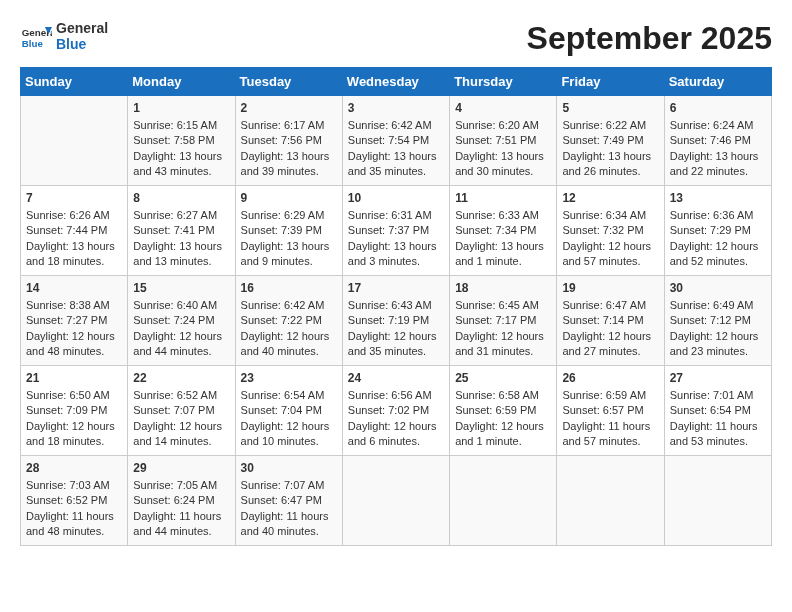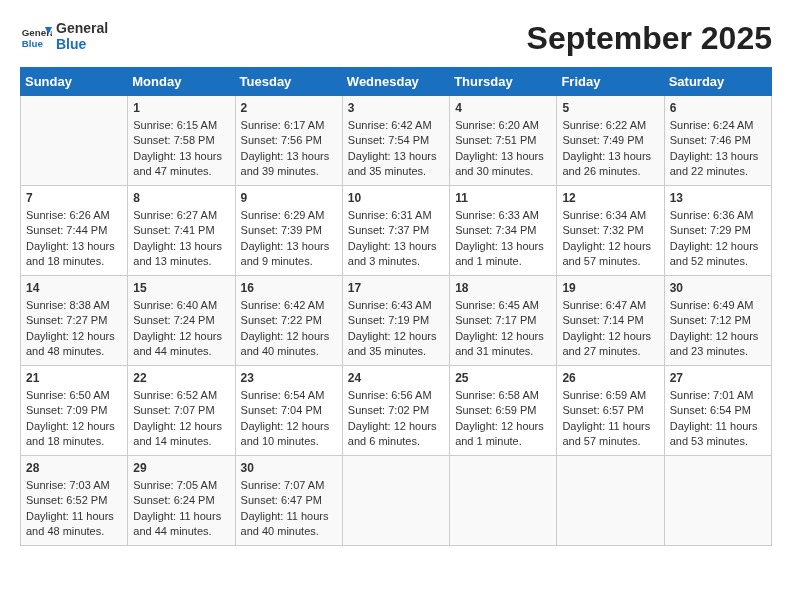--- a/index.html
+++ b/index.html
@@ -116,21 +116,21 @@
   </thead>
   <tbody id="calendar-body">
   <tr>
         <td class="empty-cell"></td>
         <td>
           <span class="day-number">1</span>
           <div class="cell-content">
             <div>Sunrise: 6:15 AM</div>
             <div>Sunset: 7:58 PM</div>
             <div>Daylight: 13 hours</div>
-            <div>and 47 minutes.</div>
+            <div>and 43 minutes.</div>
           </div>
         </td>
         <td>
           <span class="day-number">2</span>
           <div class="cell-content">
             <div>Sunrise: 6:17 AM</div>
             <div>Sunset: 7:56 PM</div>
             <div>Daylight: 13 hours</div>
             <div>and 39 minutes.</div>
           </div>

